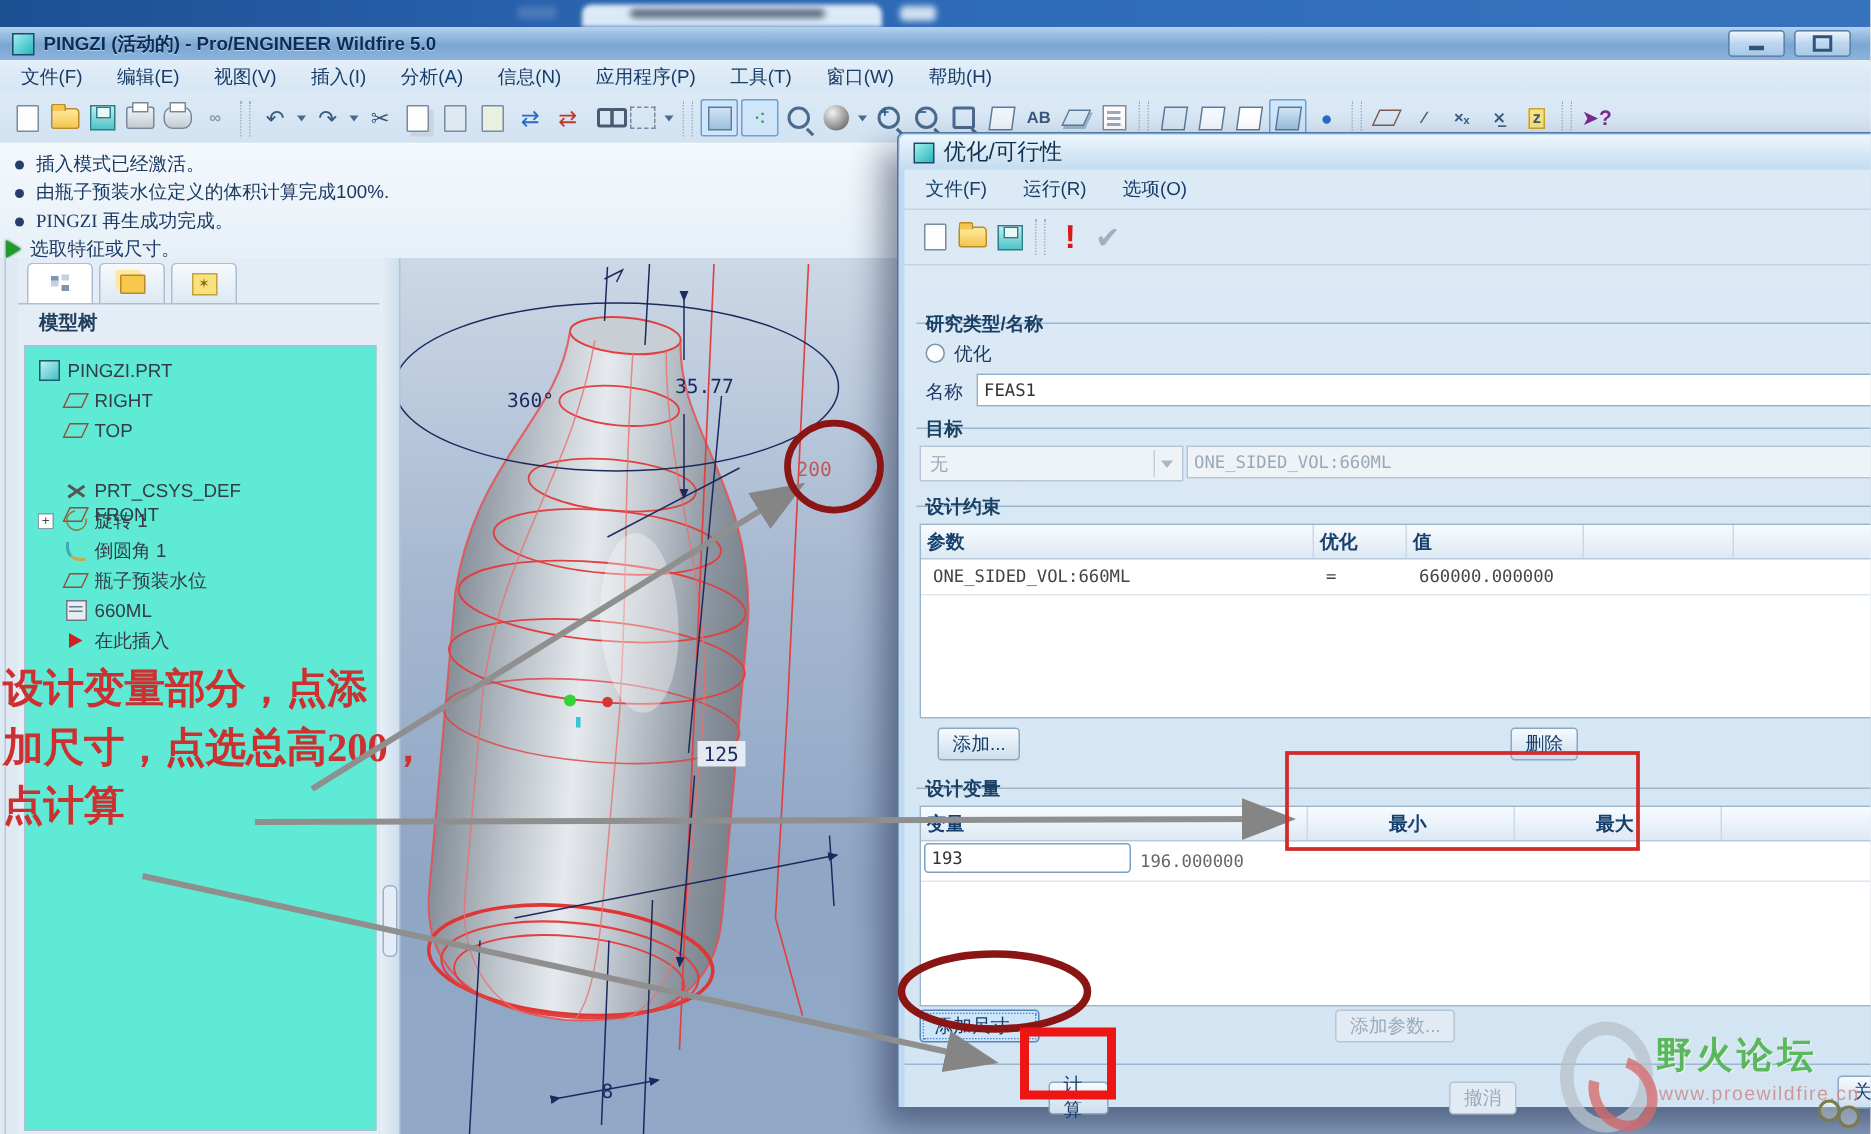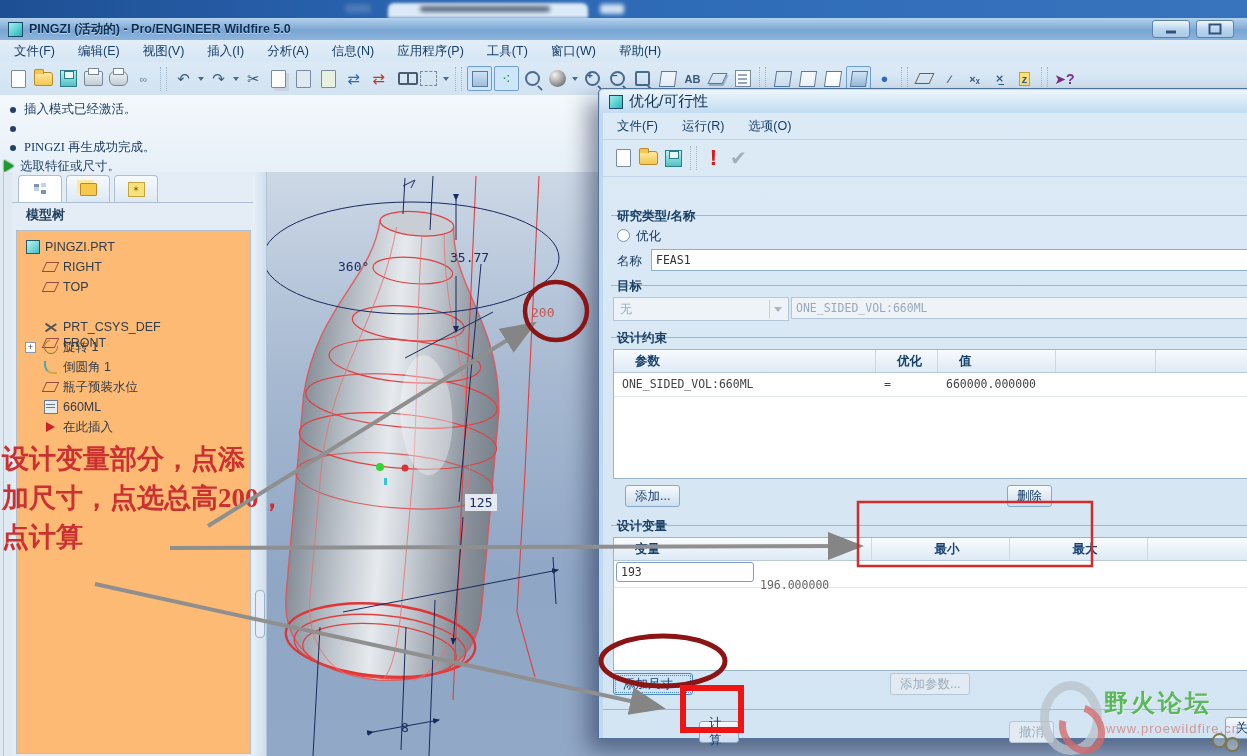--- a/index.html
+++ b/index.html
@@ -74,21 +74,21 @@
   .g-mtree::before{content:"";position:absolute;left:0;top:1px;width:5px;height:4px;background:#7f94ad;}
   .g-mtree::after{content:"";position:absolute;left:7px;top:7px;width:5px;height:4px;background:#7f94ad;box-shadow:-7px -3px 0 #c2d2e2,0 -7px 0 #c2d2e2;}
   .g-folders{width:15px;height:11px;background:#f6c94e;border:1px solid #b98a26;border-radius:1px;box-shadow:-3px -3px 0 #ffe9a0;}
   .g-star{width:15px;height:13px;background:#f8e27e;border:1px solid #c7a33c;display:flex;align-items:center;justify-content:center;font-size:9px;color:#8a6a10;}
   #mtree-header{position:absolute;left:0;top:30px;width:100%;height:26px;display:flex;align-items:center;}
   #mtree-title{font-size:13px;font-weight:bold;color:#23405f;margin-left:14px;}
   .hdr-btn{position:absolute;top:4px;height:18px;display:flex;align-items:center;gap:2px;}
   .g-tools{width:14px;height:14px;background:linear-gradient(135deg,#e8b84a 40%,#5a87c0 40%);border-radius:2px;border:1px solid #8a7a4a;}
   .g-list{width:14px;height:15px;background:#fdfdfd;border:1px solid #7a8aa0;position:relative;}
   .g-list::before{content:"";position:absolute;left:2px;top:3px;width:9px;height:1.5px;background:#9aa9bd;box-shadow:0 4px 0 #9aa9bd,0 8px 0 #9aa9bd;}
-  #tree-panel{position:absolute;left:4px;top:58px;width:233px;height:522px;background:#fdba74;border:1px solid #aebfd2;}
+  #tree-panel{position:absolute;left:4px;top:58px;width:233px;height:522px;background:#5eead4;border:1px solid #aebfd2;}
   .trow{position:absolute;height:20px;display:flex;align-items:center;gap:5px;font-size:12.5px;color:#333c48;white-space:nowrap;}
   .tico{display:inline-flex;width:15px;height:15px;align-items:center;justify-content:center;}
   .ic-part{width:12px;height:12px;background:linear-gradient(135deg,#c2f2ef,#3fc0c4);border:1px solid #1d5a6e;}
   .ic-plane{width:11px;height:8px;border:1.5px solid #9a4a3a;transform:skewX(-25deg);}
   .ic-csys{width:13px;height:13px;position:relative;}
   .ic-csys::before,.ic-csys::after{content:"";position:absolute;left:6px;top:0;width:1.5px;height:13px;background:#555;}
   .ic-csys::before{transform:rotate(55deg);}.ic-csys::after{transform:rotate(-55deg);}
   .ic-rev{width:12px;height:12px;border:1.5px solid #8a7a3a;border-radius:50%;border-top-color:transparent;position:relative;transform:rotate(35deg);}
   .ic-round{width:11px;height:11px;border-left:2.5px solid #3fa9b4;border-bottom:2.5px solid #caa94a;border-radius:0 0 0 9px;}
   .ic-anal{width:12px;height:12px;background:#e8edf2;border:1px solid #6a7a8c;position:relative;}
@@ -119,21 +119,21 @@
   .radio{display:inline-block;width:11px;height:11px;border-radius:50%;border:1px solid #7c93a9;background:#fdfefe;vertical-align:-2px;margin-right:6px;}
   .field{background:#fff;border:1px solid #8fb0cc;height:20px;font-family:"DejaVu Sans Mono",monospace;
     font-size:11.5px;color:#333;padding:0 4px;}
   .field.disabled{background:#eef3f8;color:#9aa8b8;border-color:#b4c6d6;}
   .selbox{position:absolute;background:#eef3f8;border:1px solid #b4c6d6;height:22px;display:flex;align-items:center;
     font-size:12px;color:#9aa8b8;padding-left:6px;}
   .selbox .dd{position:absolute;right:2px;top:2px;bottom:2px;width:16px;border-left:1px solid #c4d2de;display:flex;align-items:center;justify-content:center;}
   .selbox .dd::after{content:"";width:0;height:0;border-left:4px solid transparent;border-right:4px solid transparent;border-top:5px solid #a8b8c6;}
   .tbl{position:absolute;background:#fff;border:1px solid #9ab4cc;overflow:hidden;}
   .thead{display:flex;height:22px;background:linear-gradient(#f8fbfe,#dde9f4);border-bottom:1px solid #b7c9da;}
-  .th{font-size:12.5px;font-weight:bold;color:#16406e;padding:3px 8px 0 21px;border-right:1px solid #ccdae7;box-sizing:border-box;}
+  .th{font-size:12.5px;font-weight:bold;color:#16406e;padding:3px 8px 0 4px;border-right:1px solid #ccdae7;box-sizing:border-box;}
   .trow2{display:flex;height:23px;border-bottom:1px solid #dfe8f0;}
   .td{font-family:"DejaVu Sans Mono",monospace;font-size:11.5px;color:#444;padding:4px 8px 0 8px;box-sizing:border-box;}
   .btn{position:absolute;height:22px;background:linear-gradient(#f7fafd,#dcE9f5 60%,#cfdfee);
     border:1px solid #8aa8c4;border-radius:3px;font-size:12.5px;color:#173c68;display:flex;
     align-items:center;justify-content:center;padding:0 9px;box-sizing:border-box;}
   .btn.disabled{color:#9aabbc;background:#e2ebf3;border-color:#b5c6d6;}
   .btn.focus{background:#cde4f9;border-color:#4f87c0;outline:1px dotted #4f87c0;outline-offset:-3px;}
   
   #annotation{left:2px;top:440px;width:300px;z-index:5;font-family:"Liberation Serif","DejaVu Serif",serif;
     font-size:27px;line-height:39px;color:#cc3030;font-weight:bold;white-space:nowrap;}
@@ -295,20 +295,21 @@
   <span class="tsep"></span>
   <span class="ti">
       <span class="g-txt" style="font-size:14px;color:#7a2a8a;">➤?</span>
     </span>
 </div>
 
 <div id="messages" class="abs">
   <span class="msg-dot" style="top:12px;"></span>
     <div class="msg-line" style="top:6px;">插入模式已经激活。</div>
   <span class="msg-dot" style="top:31px;"></span>
+    <div class="msg-line" style="top:25px;">由瓶子预装水位定义的体积计算完成100%.</div>
   <span class="msg-dot" style="top:50px;"></span>
     <div class="msg-line" style="top:44px;font-family:Liberation Serif, serif;">PINGZI 再生成功完成。</div>
   <div class="msg-line" style="top:63px;left:20px;">选取特征或尺寸。</div>
 </div>
 <div id="msg-arrow" class="abs" style="top:160px;"></div>
 
 <div id="left-rail" class="abs"></div>
 <div id="navigator" class="abs">
   <div id="nav-tabs">
     <div class="nav-tab active">
@@ -543,28 +544,28 @@
     <div class="group-label" style="left:14px;top:405px;">设计变量</div>
     <div class="tbl" style="left:10px;top:424px;width:668px;height:132px;">
       <div class="thead">
         <span class="th" style="width:258px;">变量</span>
         <span class="th" style="width:138px;text-align:center;">最小</span>
         <span class="th" style="width:138px;text-align:center;">最大</span>
         <span class="th" style="width:100px;"></span>
       </div>
       <div class="trow2" style="height:26px;">
         <span class="td" style="width:138px;padding:1px 2px 0 2px;"><input class="field" style="width: 128px; height: 18px; border-radius: 3px; border-color: rgb(122, 160, 196);" value="193"></span>
-        <span class="td" style="width:138px;padding-top:17px;color:#666;">196.000000</span>
+        <span class="td" style="width:138px;padding-top:6px;color:#666;">196.000000</span>
       </div>
     </div>
     <div class="btn focus" style="left:10px;top:560px;">添加尺寸...</div>
     <div class="btn disabled" style="left:287px;top:560px;">添加参数...</div>
     <div class="group-line" style="top:596px;left:0;right:0;"></div>
     <div class="btn" style="left:96px;top:608px;width:40px;">计算</div>
-    <div class="btn disabled" style="left:363px;top:608px;margin-left:43px;">撤消</div>
+    <div class="btn disabled" style="left:363px;top:608px;">撤消</div>
     <div class="btn" style="left:622px;top:604px;width:46px;">关闭</div>
   </div>
 </div>
 
 <div id="annotation" class="abs">
   <div>设计变量部分，点添</div>
   <div>加尺寸，点选总高200，</div>
   <div>点计算</div>
 </div>
 

